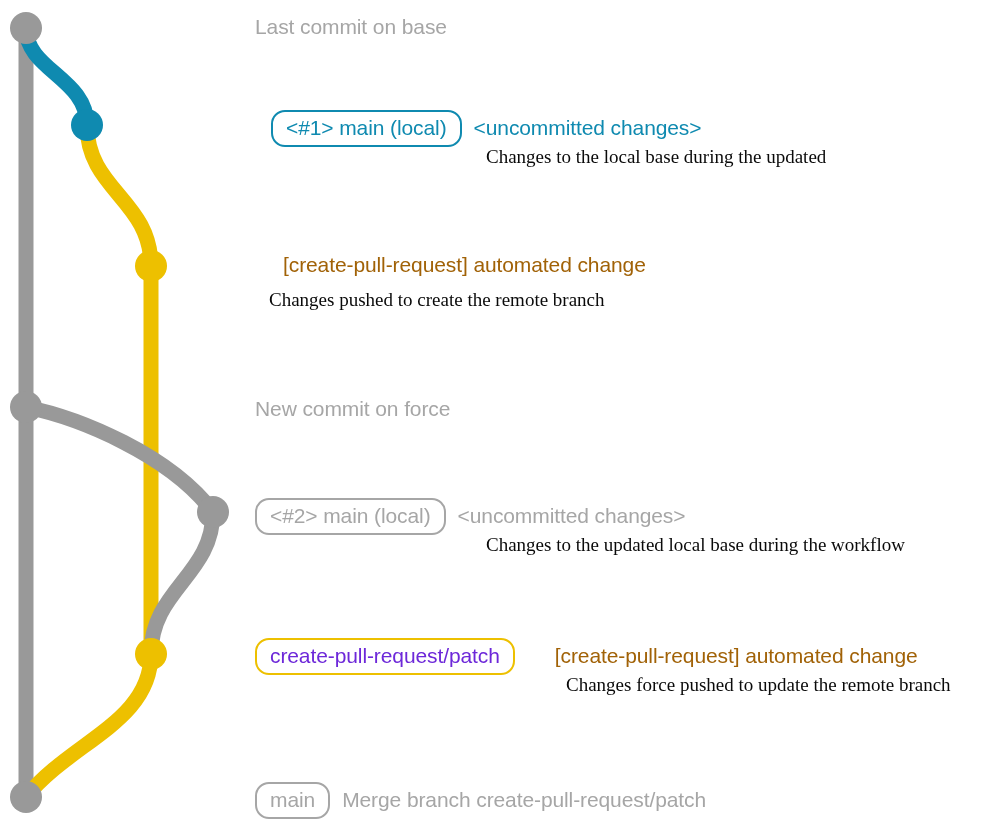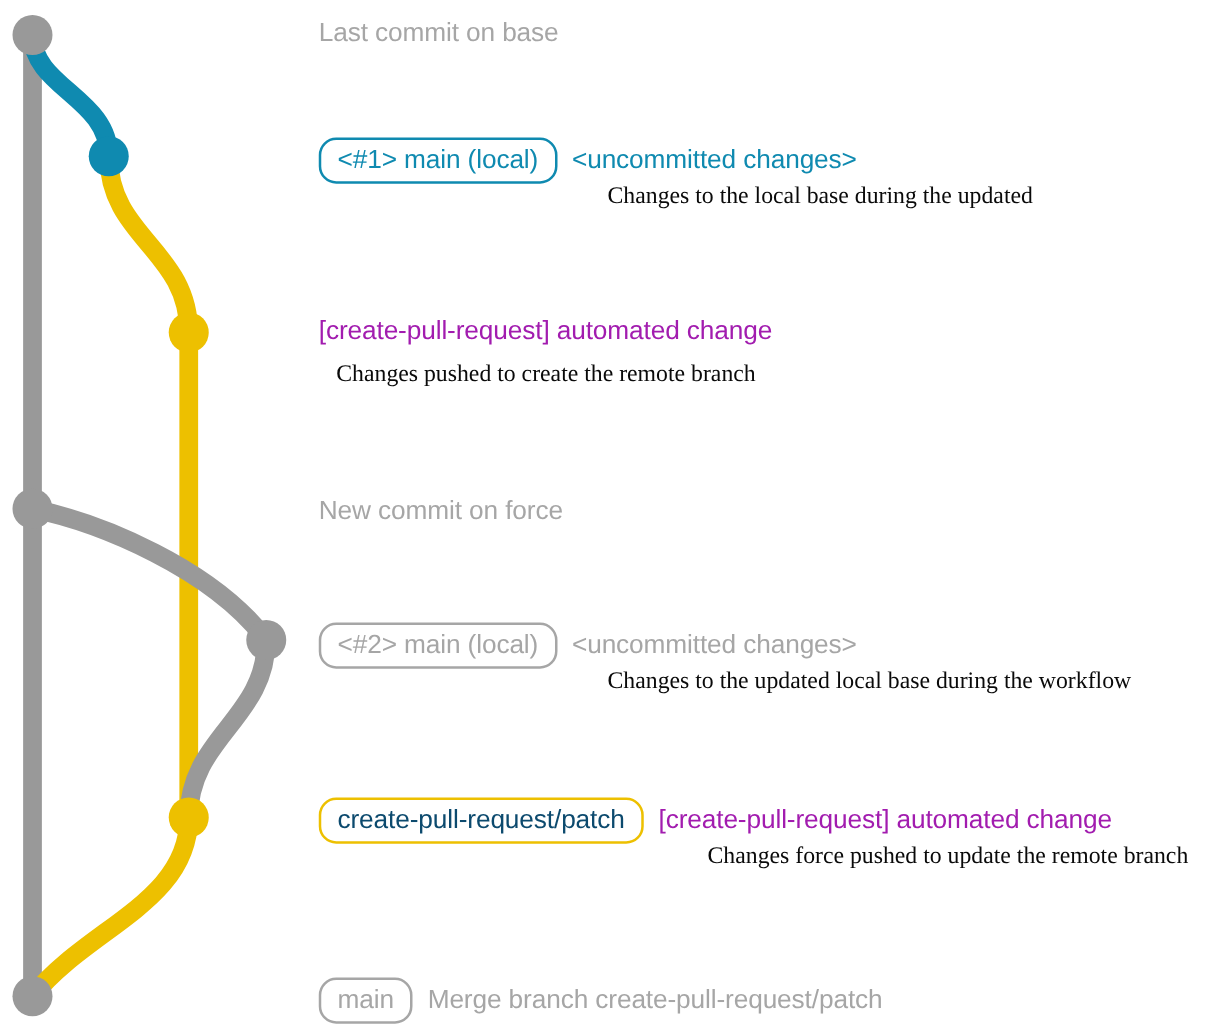--- a/index.html
+++ b/index.html
@@ -32,37 +32,37 @@
 
   
   .headline {
     font-family: "Liberation Sans", sans-serif;
     font-size: 21px;
     line-height: 26px;
     letter-spacing: -0.1px;
   }
   .headline.gray   { color: #a6a6a6; }
   .headline.teal   { color: #0f8ab0; }
-  .headline.yellow { color: #a21caf; }
+  .headline.yellow { color: #a16207; margin-left: 28px; }
 
   
   .ref-chip {
     display: inline-block;
     border: 2px solid #a6a6a6;
     border-radius: 14px;
     padding: 4px 13px 5px 13px;
     font-family: "Liberation Sans", sans-serif;
     font-size: 21px;
     line-height: 24px;
     color: #a6a6a6;
     background: transparent;
     letter-spacing: -0.1px;
   }
-  .ref-chip.teal   { border-color: #0f8ab0; color: #0f8ab0; }
-  .ref-chip.yellow { border-color: #edc000; color: #0c4a6e; }
+  .ref-chip.teal   { border-color: #0f8ab0; color: #0f8ab0; margin-left: 16px; }
+  .ref-chip.yellow { border-color: #edc000; color: #6d28d9; }
   .ref-chip.gray   { border-color: #a6a6a6; color: #a6a6a6; }
 
   .chip-gap { display: inline-block; width: 12px; }
 
   
   .subtext {
     position: absolute;
     font-family: "Liberation Serif", serif;
     font-size: 19px;
     line-height: 22px;

